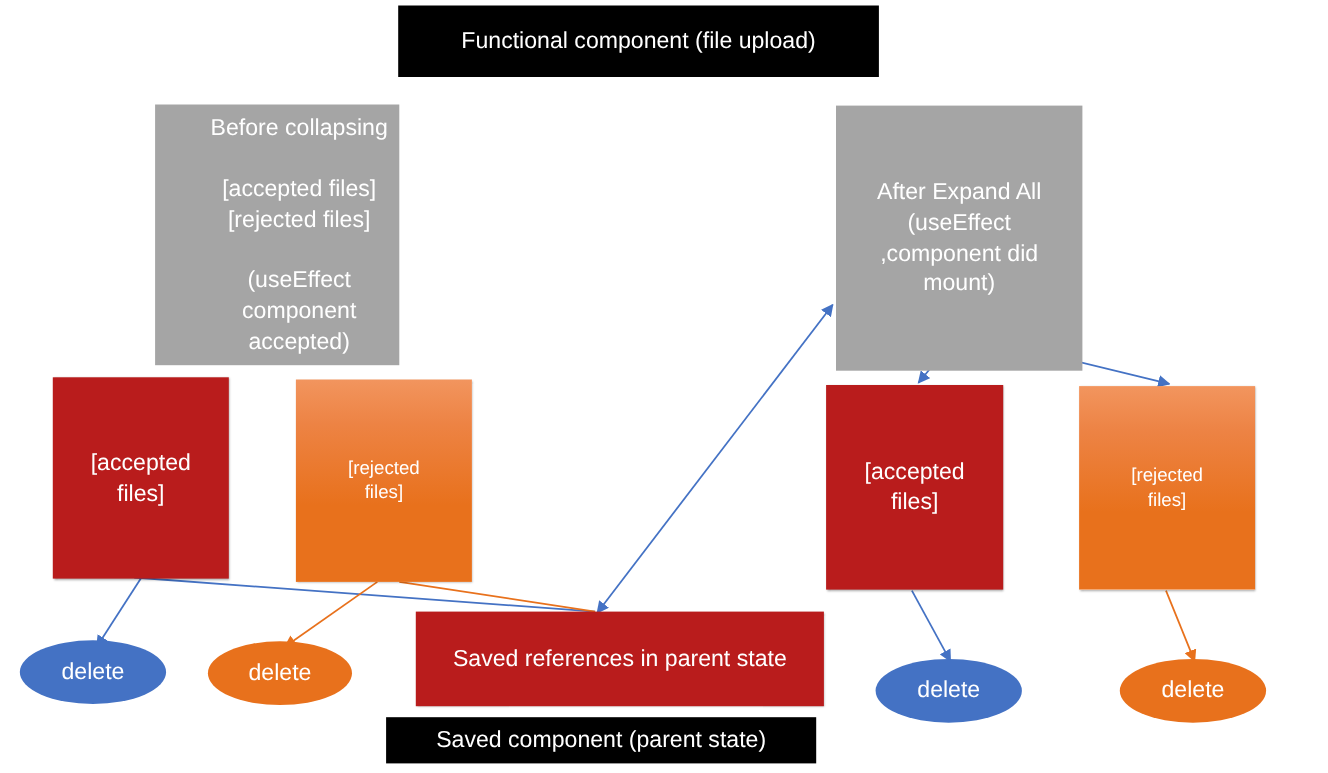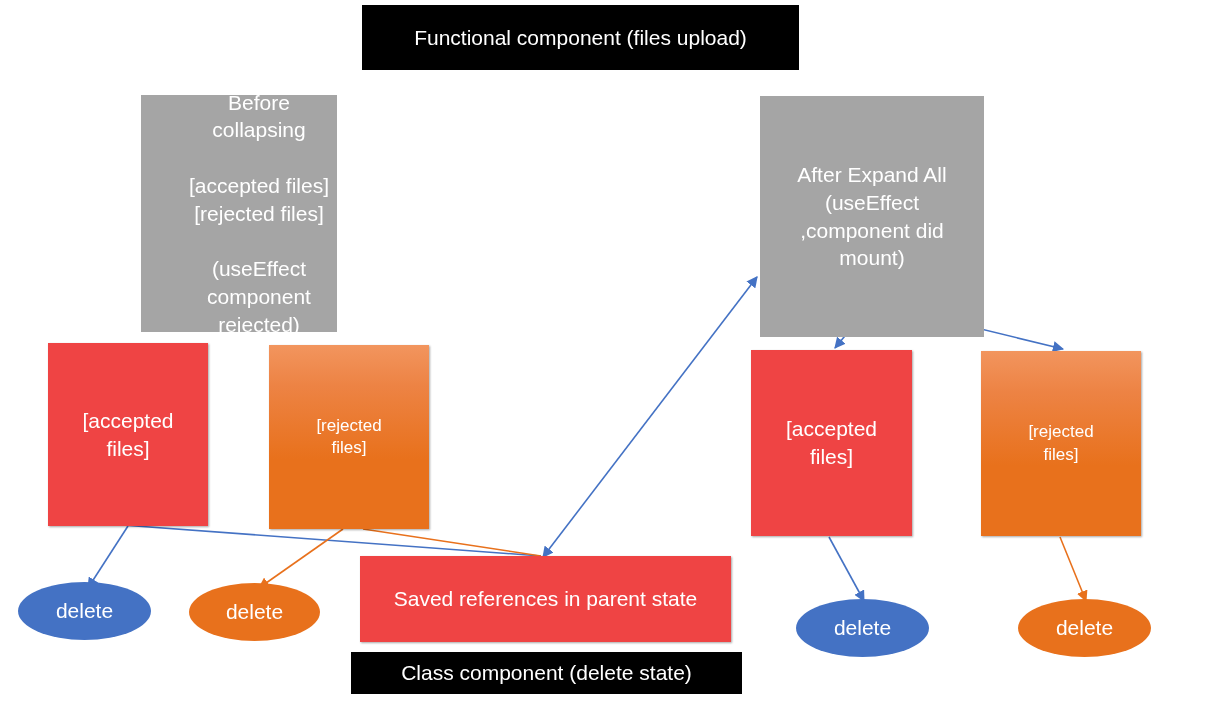--- a/index.html
+++ b/index.html
@@ -40,21 +40,21 @@
   }
   .banner {
     background: #000000;
     font-size: 21px;
   }
   .gray-box {
     background: #a5a5a5;
     font-size: 21px;
   }
   .blue-box {
-    background: #ef4444;
+    background: #b91c1c;
     font-size: 21px;
     box-shadow: 1px 1px 2px rgba(0,0,0,0.35);
   }
   .orange-box {
     background: linear-gradient(to bottom, #f2955e 0%, #ed8344 22%, #e8711c 62%, #e8711c 100%);
     font-size: 17px;
     box-shadow: 1px 1px 2px rgba(0,0,0,0.35);
   }
   .ellipse {
     border-radius: 50%;
@@ -105,48 +105,48 @@
         <line x1="363" y1="529" x2="541" y2="556" stroke="#e8711c" stroke-width="1.6"></line>
         <line x1="543" y1="557" x2="757" y2="277" stroke="#4472c4" stroke-width="1.6" marker-end="url(#arrow-blue-end)" marker-start="url(#arrow-blue-start)"></line>
         <line x1="872" y1="303" x2="835" y2="348" stroke="#4472c4" stroke-width="1.6" marker-end="url(#arrow-blue-end)"></line>
         <line x1="874" y1="303" x2="1063" y2="349" stroke="#4472c4" stroke-width="1.6" marker-end="url(#arrow-blue-end)"></line>
         <line x1="829" y1="537" x2="864" y2="601" stroke="#4472c4" stroke-width="1.6" marker-end="url(#arrow-blue-end)"></line>
         <line x1="1060" y1="537" x2="1086" y2="601" stroke="#e8711c" stroke-width="1.6" marker-end="url(#arrow-orange-end)"></line>
       </g>
   </svg>
 
   <div id="node-layer">
-      <div class="node gray-box" id="before-collapsing" style="left: 141px; top: 95px; width: 196px; height: 237px; padding-left: 40px;"><span class="label-text">Before collapsing
+      <div class="node gray-box" id="before-collapsing" style="left: 141px; top: 95px; width: 222px; height: 237px; padding-left: 40px;"><span class="label-text">Before collapsing
 
 [accepted files]
 [rejected files]
 
 (<span class="squiggle">useEffect</span>
 component
-<span class="squiggle">rejected</span>)</span></div>
+<span class="squiggle">accepted</span>)</span></div>
       <div class="node gray-box" id="after-expand-all" style="left: 760px; top: 96px; width: 224px; height: 241px;"><span class="label-text">After Expand All
 (<span class="squiggle">useEffect</span>
 ,component did
 mount)</span></div>
       <div class="node blue-box" id="left-accepted-files" style="left: 48px; top: 343px; width: 160px; height: 183px;"><span class="label-text">[accepted
 files]</span></div>
       <div class="node orange-box" id="left-rejected-files" style="left: 269px; top: 345px; width: 160px; height: 184px;"><span class="label-text">[rejected
 files]</span></div>
       <div class="node blue-box" id="right-accepted-files" style="left: 751px; top: 350px; width: 161px; height: 186px;"><span class="label-text">[accepted
 files]</span></div>
       <div class="node orange-box" id="right-rejected-files" style="left: 981px; top: 351px; width: 160px; height: 185px;"><span class="label-text">[rejected
 files]</span></div>
-      <div class="node blue-box" id="saved-references" style="left: 360px; top: 556px; width: 371px; height: 86px;"><span class="label-text">Saved references in parent state</span></div>
+      <div class="node blue-box" id="saved-references" style="left: 378px; top: 556px; width: 371px; height: 86px;"><span class="label-text">Saved references in parent state</span></div>
       <div class="node ellipse blue-fill" id="left-delete-blue" style="left: 18px; top: 582px; width: 133px; height: 58px;"><span class="label-text">delete</span></div>
       <div class="node ellipse orange-fill" id="left-delete-orange" style="left: 189px; top: 583px; width: 131px; height: 58px;"><span class="label-text">delete</span></div>
       <div class="node ellipse blue-fill" id="right-delete-blue" style="left: 796px; top: 599px; width: 133px; height: 58px;"><span class="label-text">delete</span></div>
       <div class="node ellipse orange-fill" id="right-delete-orange" style="left: 1018px; top: 599px; width: 133px; height: 58px;"><span class="label-text">delete</span></div>
     </div>
 
   <div class="node banner" id="title-banner" style="left:362px; top:5px; width:437px; height:65px;">
-    <span class="label-text">Functional component (files upload)</span>
+    <span class="label-text">Functional component (file upload)</span>
   </div>
 
   <div class="node banner" id="bottom-banner" style="left:351px; top:652px; width:391px; height:42px;">
-    <span class="label-text">Class component (delete state)</span>
+    <span class="label-text">Saved component (parent state)</span>
   </div>
 
 </div>
 
 </body></html>

